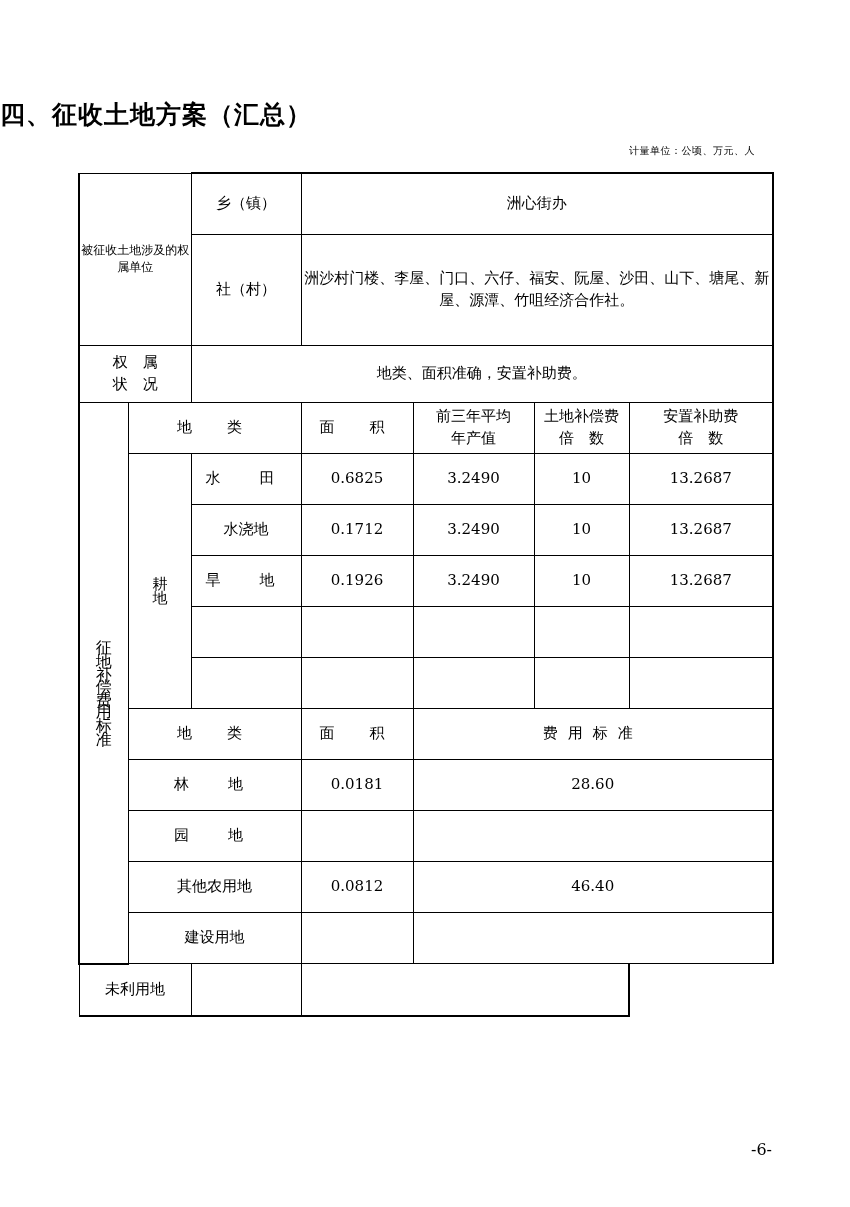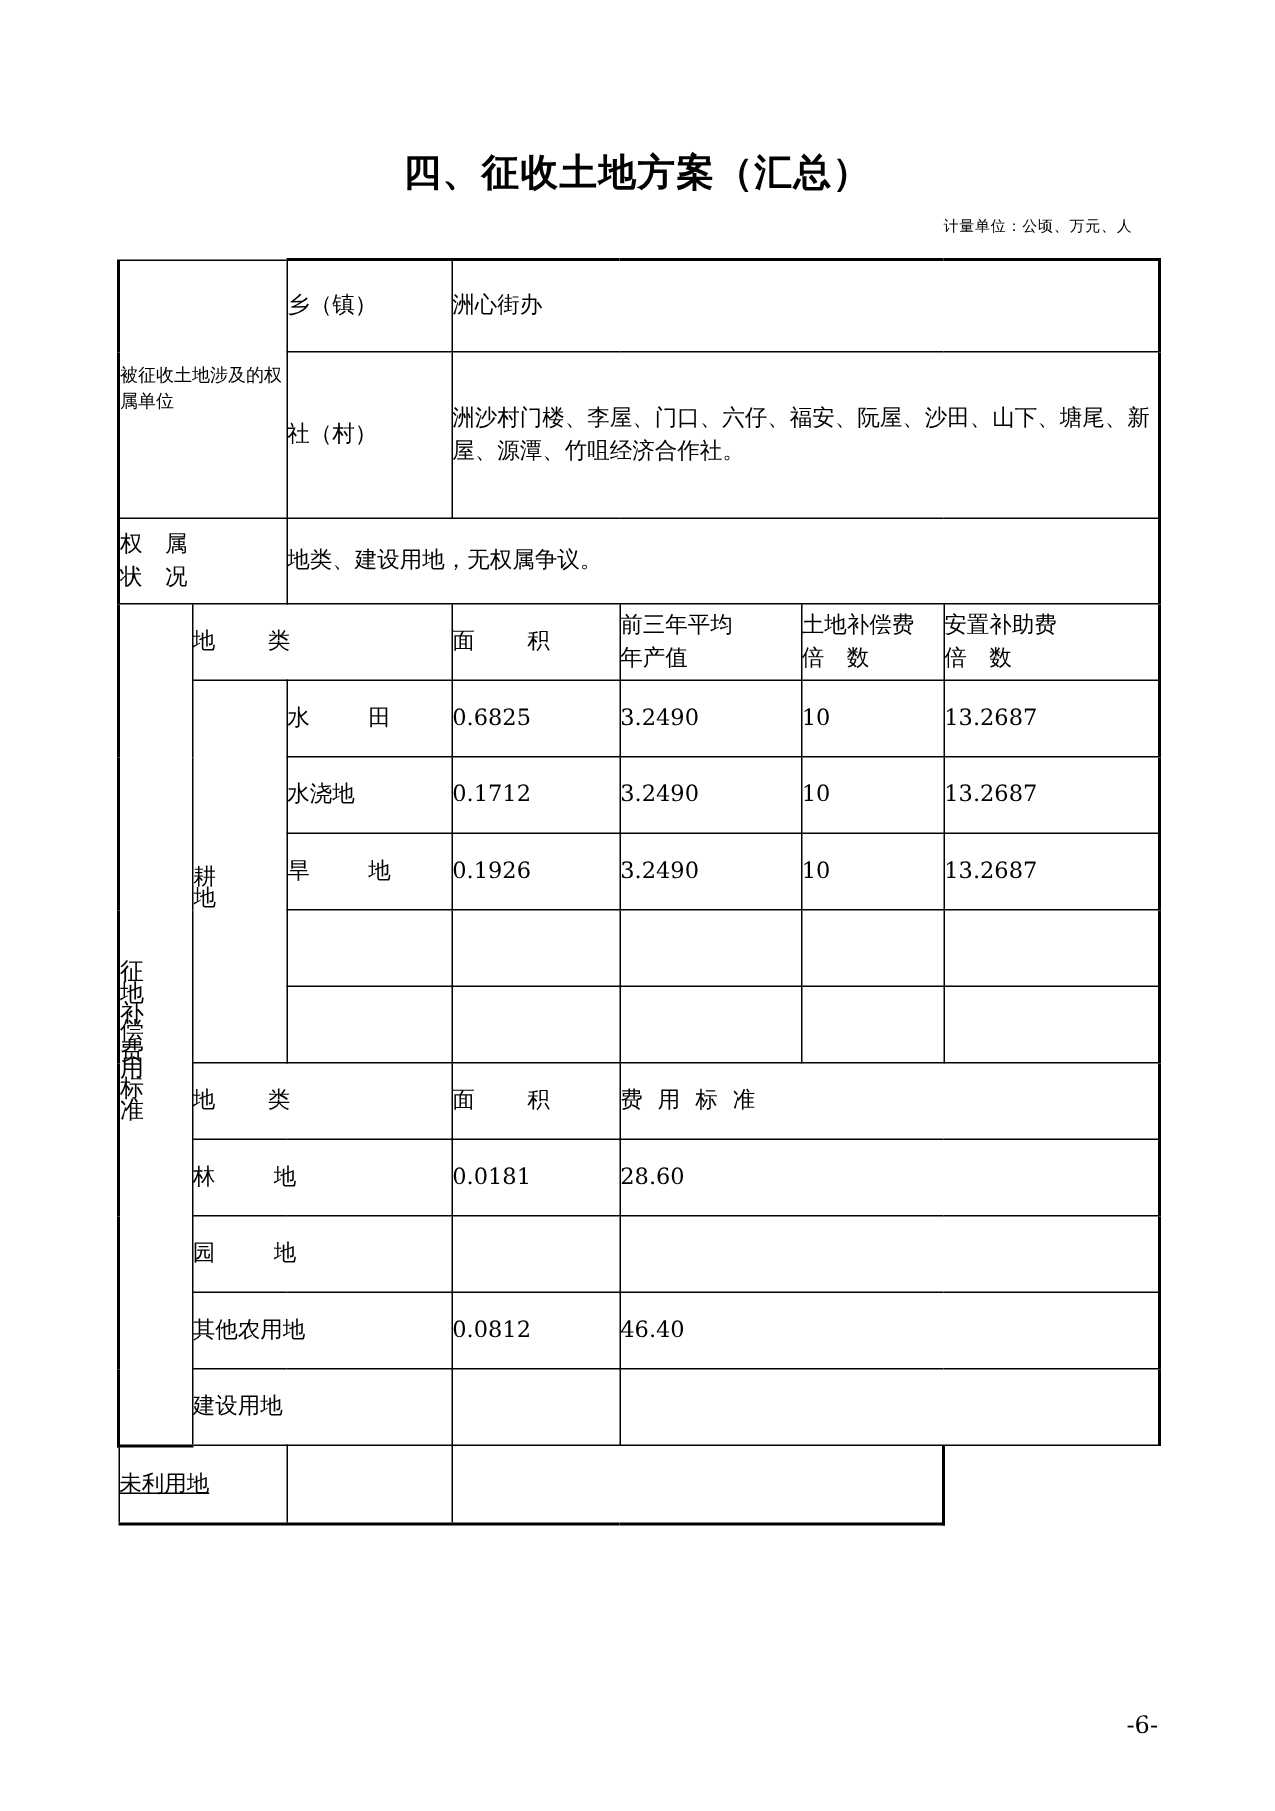--- a/index.html
+++ b/index.html
@@ -19,21 +19,20 @@
     position: absolute;
     left: 0; top: 0;
     width: 850px;
     height: 1207px;
   }
   .doc-title {
     position: absolute;
     left: 0;
     top: 98px;
     width: 850px;
-    text-align: center;
     font-family: "DejaVu Serif", "Liberation Serif", serif;
     font-size: 25px;
     font-weight: bold;
     letter-spacing: 1px;
   }
   .unit-line {
     position: absolute;
     right: 95px;
     top: 144px;
     font-family: "DejaVu Serif", "Liberation Serif", serif;
@@ -46,29 +45,29 @@
     top: 172px;
     width: 694px;
     border-collapse: collapse;
     table-layout: fixed;
     font-family: "DejaVu Serif", "Liberation Serif", serif;
     font-size: 15px;
   }
   table.main-table td {
     border: 1px solid #000000;
     padding: 0;
-    text-align: left;
+    text-align: center;
     vertical-align: middle;
     line-height: 1.45;
   }
   .thick-top td { border-top-width: 2px; }
   .outer-l { border-left-width: 2px !important; }
   .outer-r { border-right-width: 2px !important; }
   .outer-t { border-top-width: 2px !important; }
-  .outer-b { border-bottom-width: 2px !important; text-decoration: underline; }
+  .outer-b { border-bottom-width: 2px !important; }
 
   .vlabel {
     writing-mode: vertical-rl;
     text-orientation: upright;
     letter-spacing: 13px;
     line-height: 1;
     margin: 0 auto;
     display: inline-block;
     font-size: 16px;
   }
@@ -133,21 +132,21 @@
     <tr>
       <td class="cell-pad" style="height:110px">社（村）</td>
       <td class="outer-r left-text" colspan="4">洲沙村门楼、李屋、门口、六仔、福安、阮屋、沙田、山下、塘尾、新屋、源潭、竹咀经济合作社。</td>
     </tr>
 
     <tr>
       <td class="outer-l cell-pad two-line" colspan="2" style="height:56px">
         <div>权　属</div>
         <div>状　况</div>
       </td>
-      <td class="outer-r cell-pad" colspan="5">地类、建设用地，无权属争议。</td>
+      <td class="outer-r cell-pad" colspan="5">地类、面积准确，安置补助费。</td>
     </tr>
 
     <tr class="thick-top">
       <td class="outer-l" rowspan="11" style="border-bottom-width: 2px;">
         <span class="vlabel">征地补偿费用标准</span>
       </td>
       <td colspan="2" class="cell-pad spaced-hdr" style="height:50px">地　类</td>
       <td class="cell-pad spaced-hdr">面　积</td>
       <td class="cell-pad two-line">
         <div>前三年平均</div>

